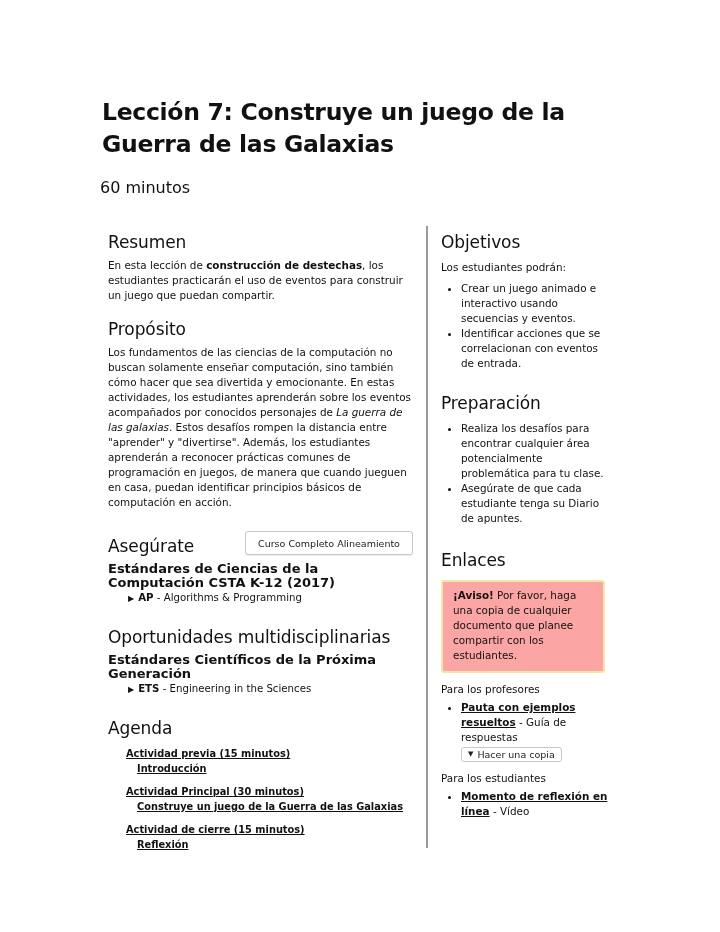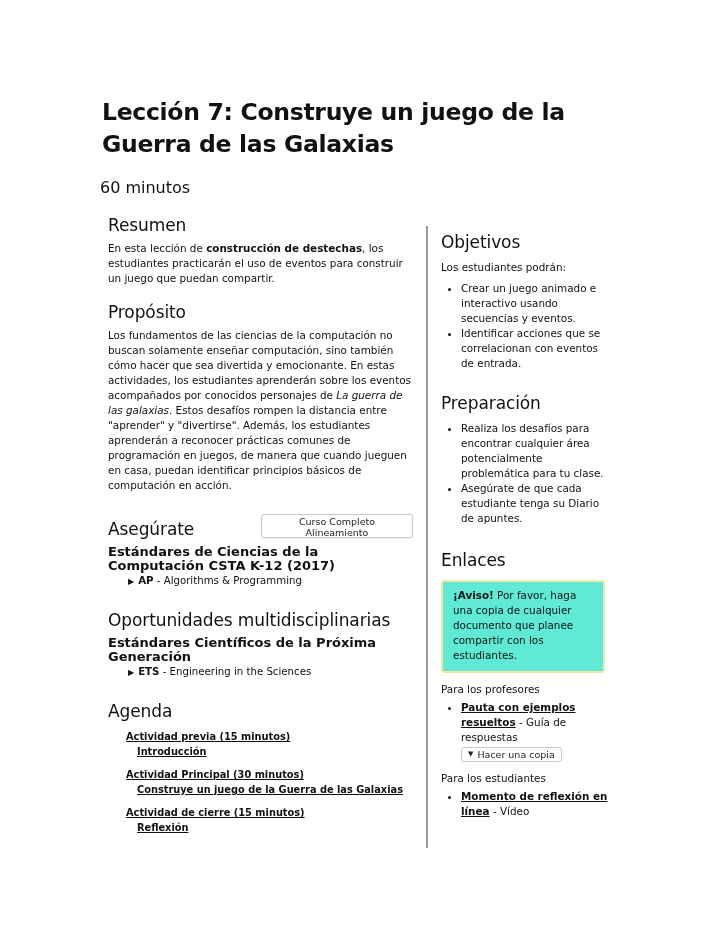--- a/index.html
+++ b/index.html
@@ -7,57 +7,57 @@
     width: 720px; height: 932px; position: relative; overflow: hidden;
     font-family: "DejaVu Sans", sans-serif; color: #111;
   }
   .title {
     position: absolute; left: 102px; top: 96px; width: 470px;
     font-size: 23.5px; font-weight: bold; line-height: 32px; letter-spacing: -0.3px; margin: 0;
   }
   .duration {
     position: absolute; left: 100px; top: 178px; font-size: 16px; margin: 0; font-weight: normal;
   }
-  .col-left { position: absolute; left: 108px; top: 213px; width: 305px; }
+  .col-left { position: absolute; left: 108px; top: 230px; width: 305px; }
   .col-right { position: absolute; left: 441px; top: 230px; width: 168px; }
   .divider {
     position: absolute; left: 426px; top: 226px; width: 2px; height: 622px; background: #9a9a9a;
   }
   h2 {
     font-size: 17px; font-weight: normal; margin: 0; letter-spacing: -0.1px;
     color: #111; line-height: 24px;
   }
   p, li, .small { font-size: 10.4px; line-height: 15px; }
   p { margin: 4px 0 0 0; }
   b { font-weight: bold; }
   .sec { margin-top: 14px; }
 
   .std-row { display: flex; align-items: center; justify-content: space-between; }
   .align-btn {
     border: 1px solid #c8c8c8; border-radius: 3px; background: #fff;
     font-family: "DejaVu Sans", sans-serif; font-size: 9.5px; color: #222;
-    width: 152px; height: 24px; box-shadow: 0 1px 1px rgba(0,0,0,0.08); cursor: pointer;
+    width: 168px; height: 24px; box-shadow: 0 1px 1px rgba(0,0,0,0.08); cursor: pointer;
   }
   .std-title { font-size: 13px; font-weight: bold; margin-top: 4px; line-height: 14px; }
   .std-item { font-size: 10.2px; margin-left: 20px; line-height: 16px; }
   .std-item .tri { font-size: 8px; margin-right: 4px; }
 
   .agenda { margin-top: 6px; margin-left: 18px; }
   .agenda a {
     display: block; color: #111; font-weight: bold; font-size: 9.8px;
     text-decoration: underline; line-height: 15px;
   }
   .agenda a.sub { margin-left: 11px; }
   .agenda .grp { margin-bottom: 8px; }
 
   ul { margin: 6px 0 0 0; padding-left: 20px; }
   li { margin-bottom: 0; }
   .notice {
     margin-top: 8px; border: 2px solid #f2e6a8; border-radius: 3px;
-    padding: 6px 10px 8px 10px; background: #5eead4; width: 140px;
+    padding: 6px 10px 8px 10px; background: #fca5a5; width: 140px;
   }
   .notice p { margin: 0; }
   .for-label { font-size: 10.4px; margin-top: 10px; }
   .res-link { color: #111; font-weight: bold; text-decoration: underline; }
   .copy-btn {
     display: inline-flex; align-items: center; gap: 4px;
     border: 1px solid #c8c8c8; border-radius: 3px; background: #fff;
     font-family: "DejaVu Sans", sans-serif; font-size: 9.5px; color: #222;
     padding: 1px 6px; margin-top: 1px; cursor: pointer;
   }

